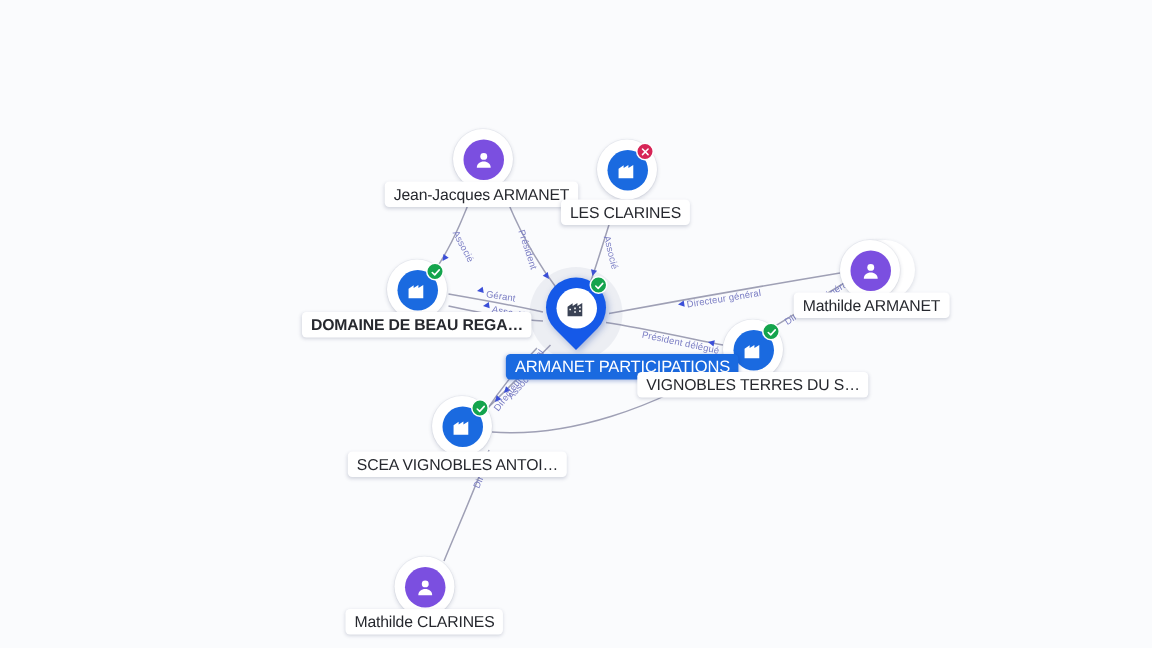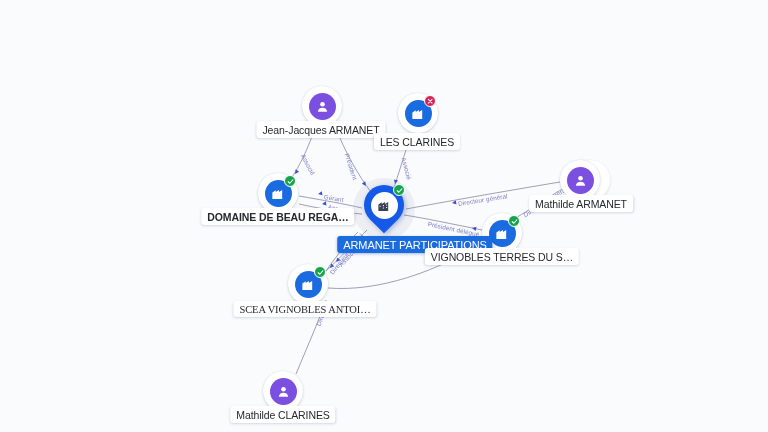--- a/index.html
+++ b/index.html
@@ -341,16 +341,16 @@
         </div>
       </div>
     </div>
   <div id="node-labels">
       <div class="node-label selected" style="left: 384px; top: 236px; margin-left: 31px;">ARMANET PARTICIPATIONS</div>
       <div class="node-label" style="left: 321px; top: 121px;">Jean-Jacques ARMANET</div>
       <div class="node-label" style="left: 417px; top: 133px;">LES CLARINES</div>
       <div class="node-label" style="left: 278px; top: 208px; font-weight: bold;">DOMAINE DE BEAU REGA…</div>
       <div class="node-label" style="left: 581px; top: 195px;">Mathilde ARMANET</div>
       <div class="node-label" style="left: 502px; top: 248px;">VIGNOBLES TERRES DU S…</div>
-      <div class="node-label" style="left: 305px; top: 301px; font-family: Liberation Serif, serif;">SCEA VIGNOBLES ANTOI…</div>
+      <div class="node-label" style="left: 305px; top: 301px;">SCEA VIGNOBLES ANTOI…</div>
       <div class="node-label" style="left: 283px; top: 406px;">Mathilde CLARINES</div>
     </div>
 </div>
 
 </body></html>

